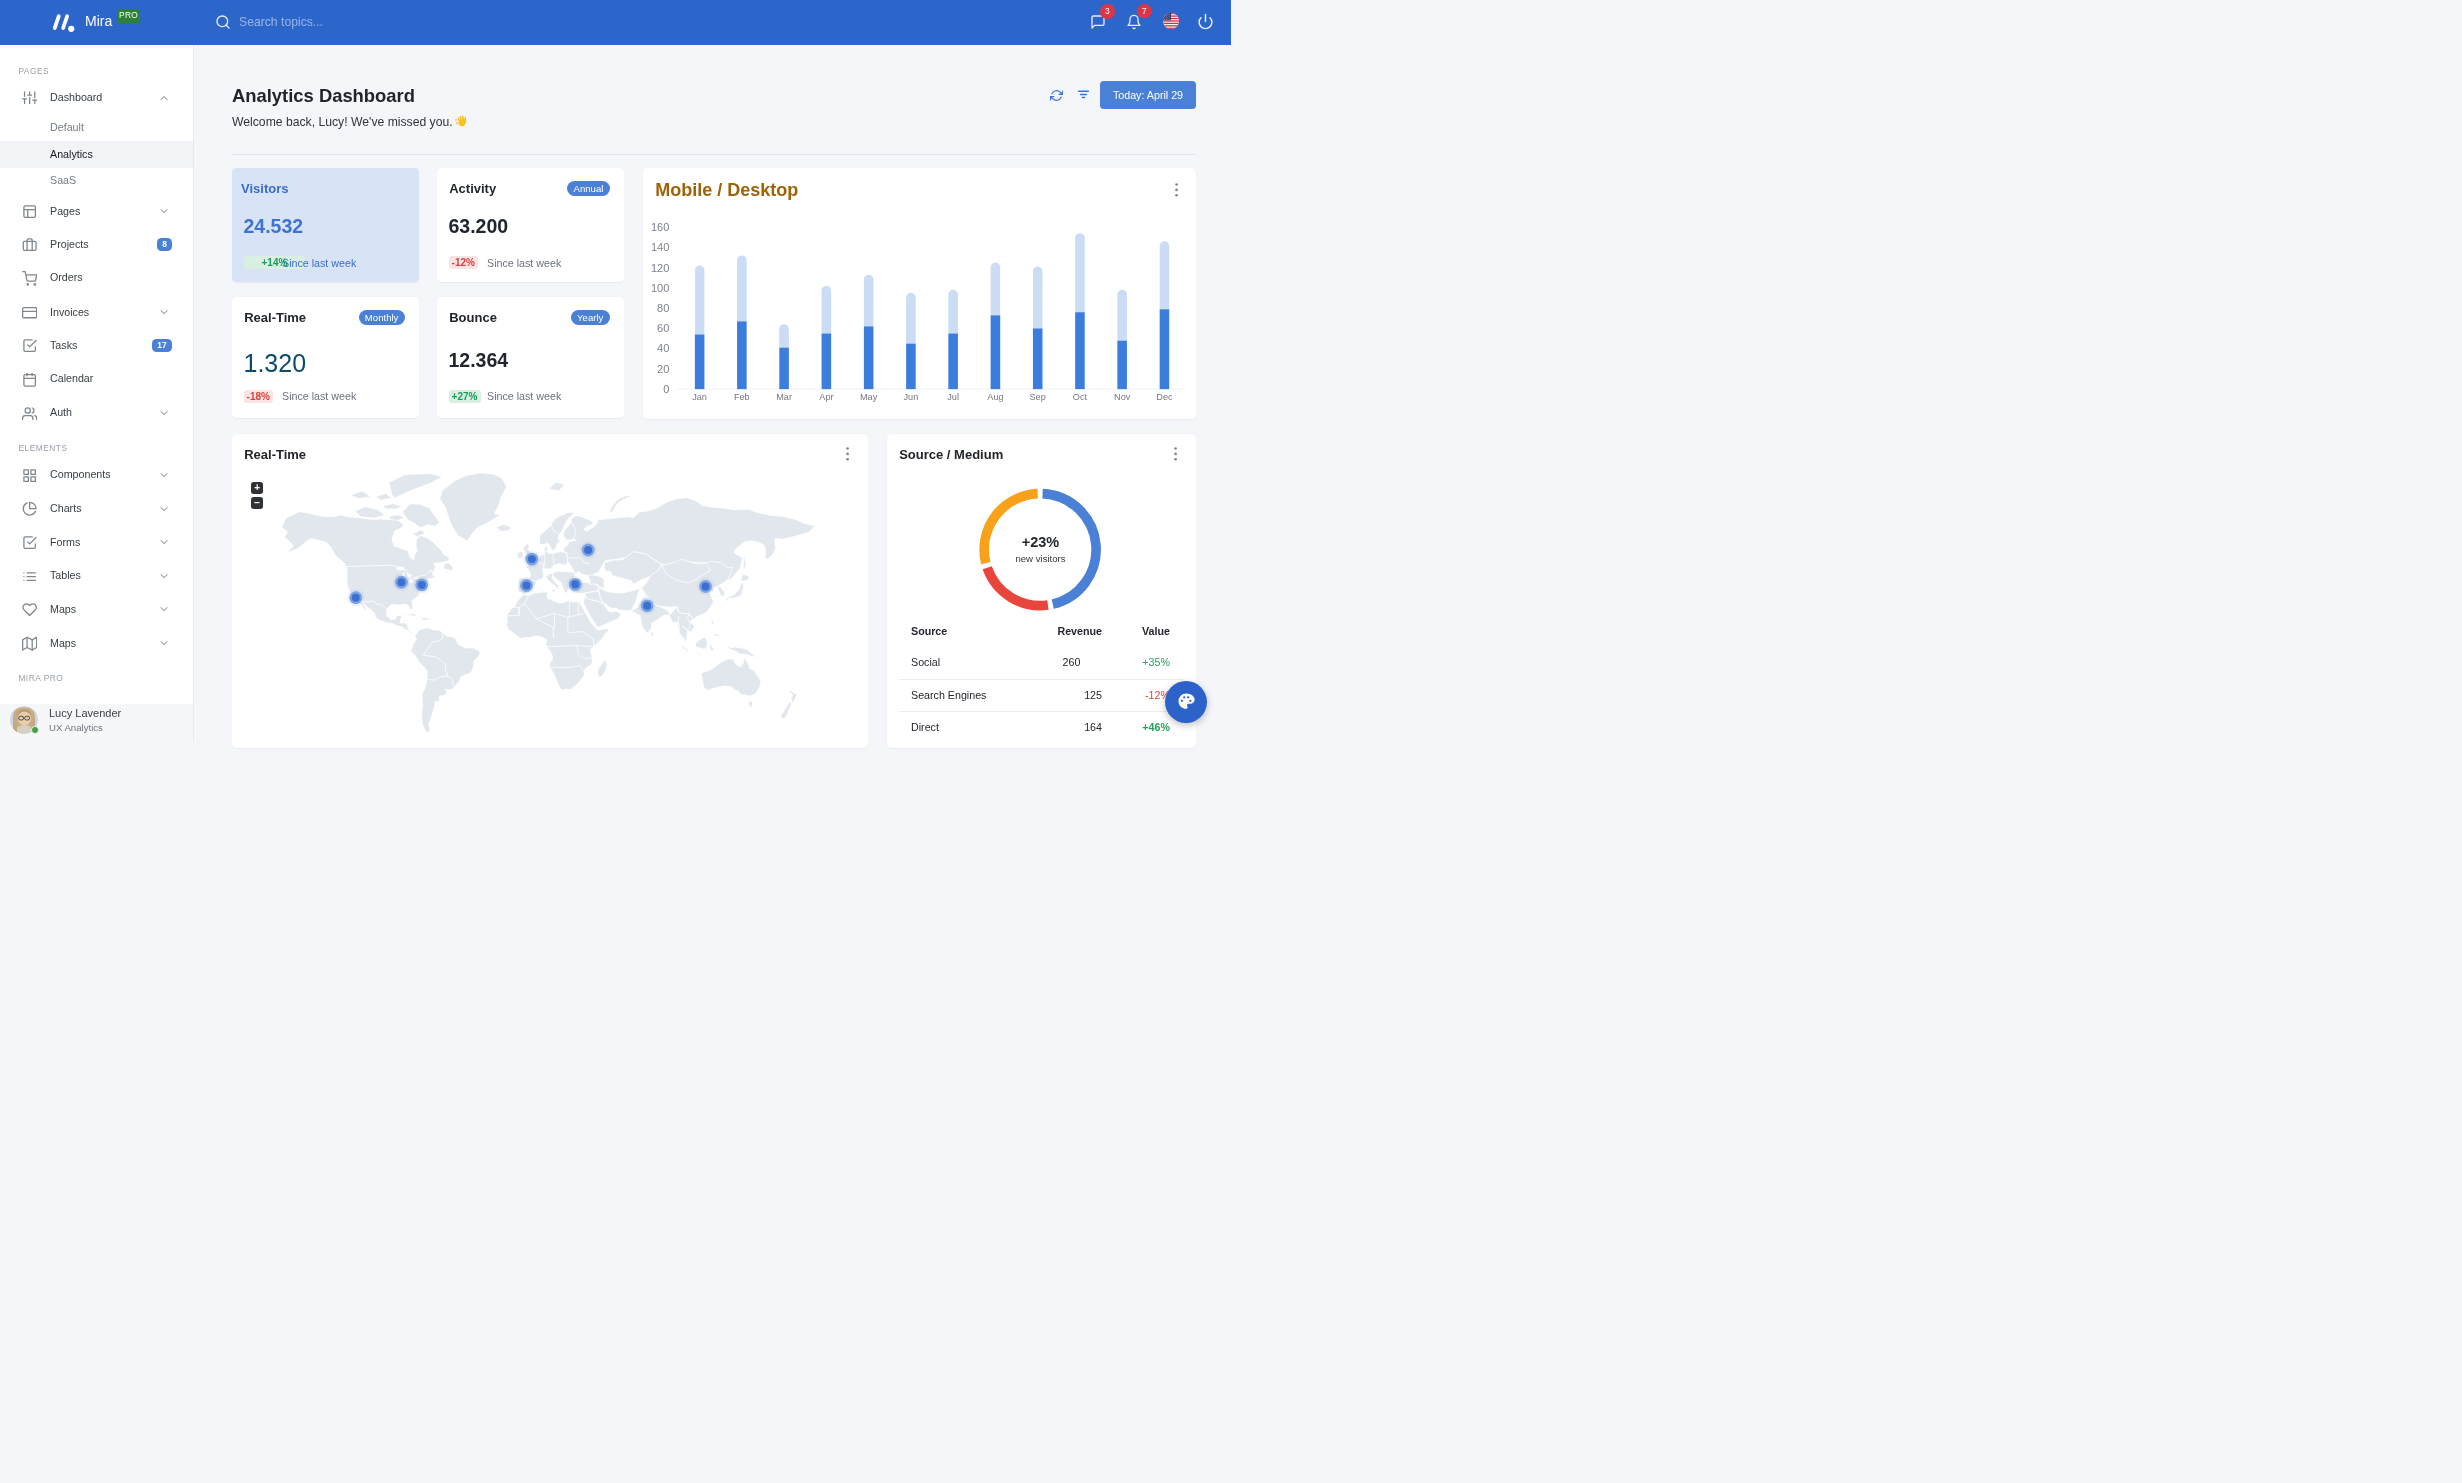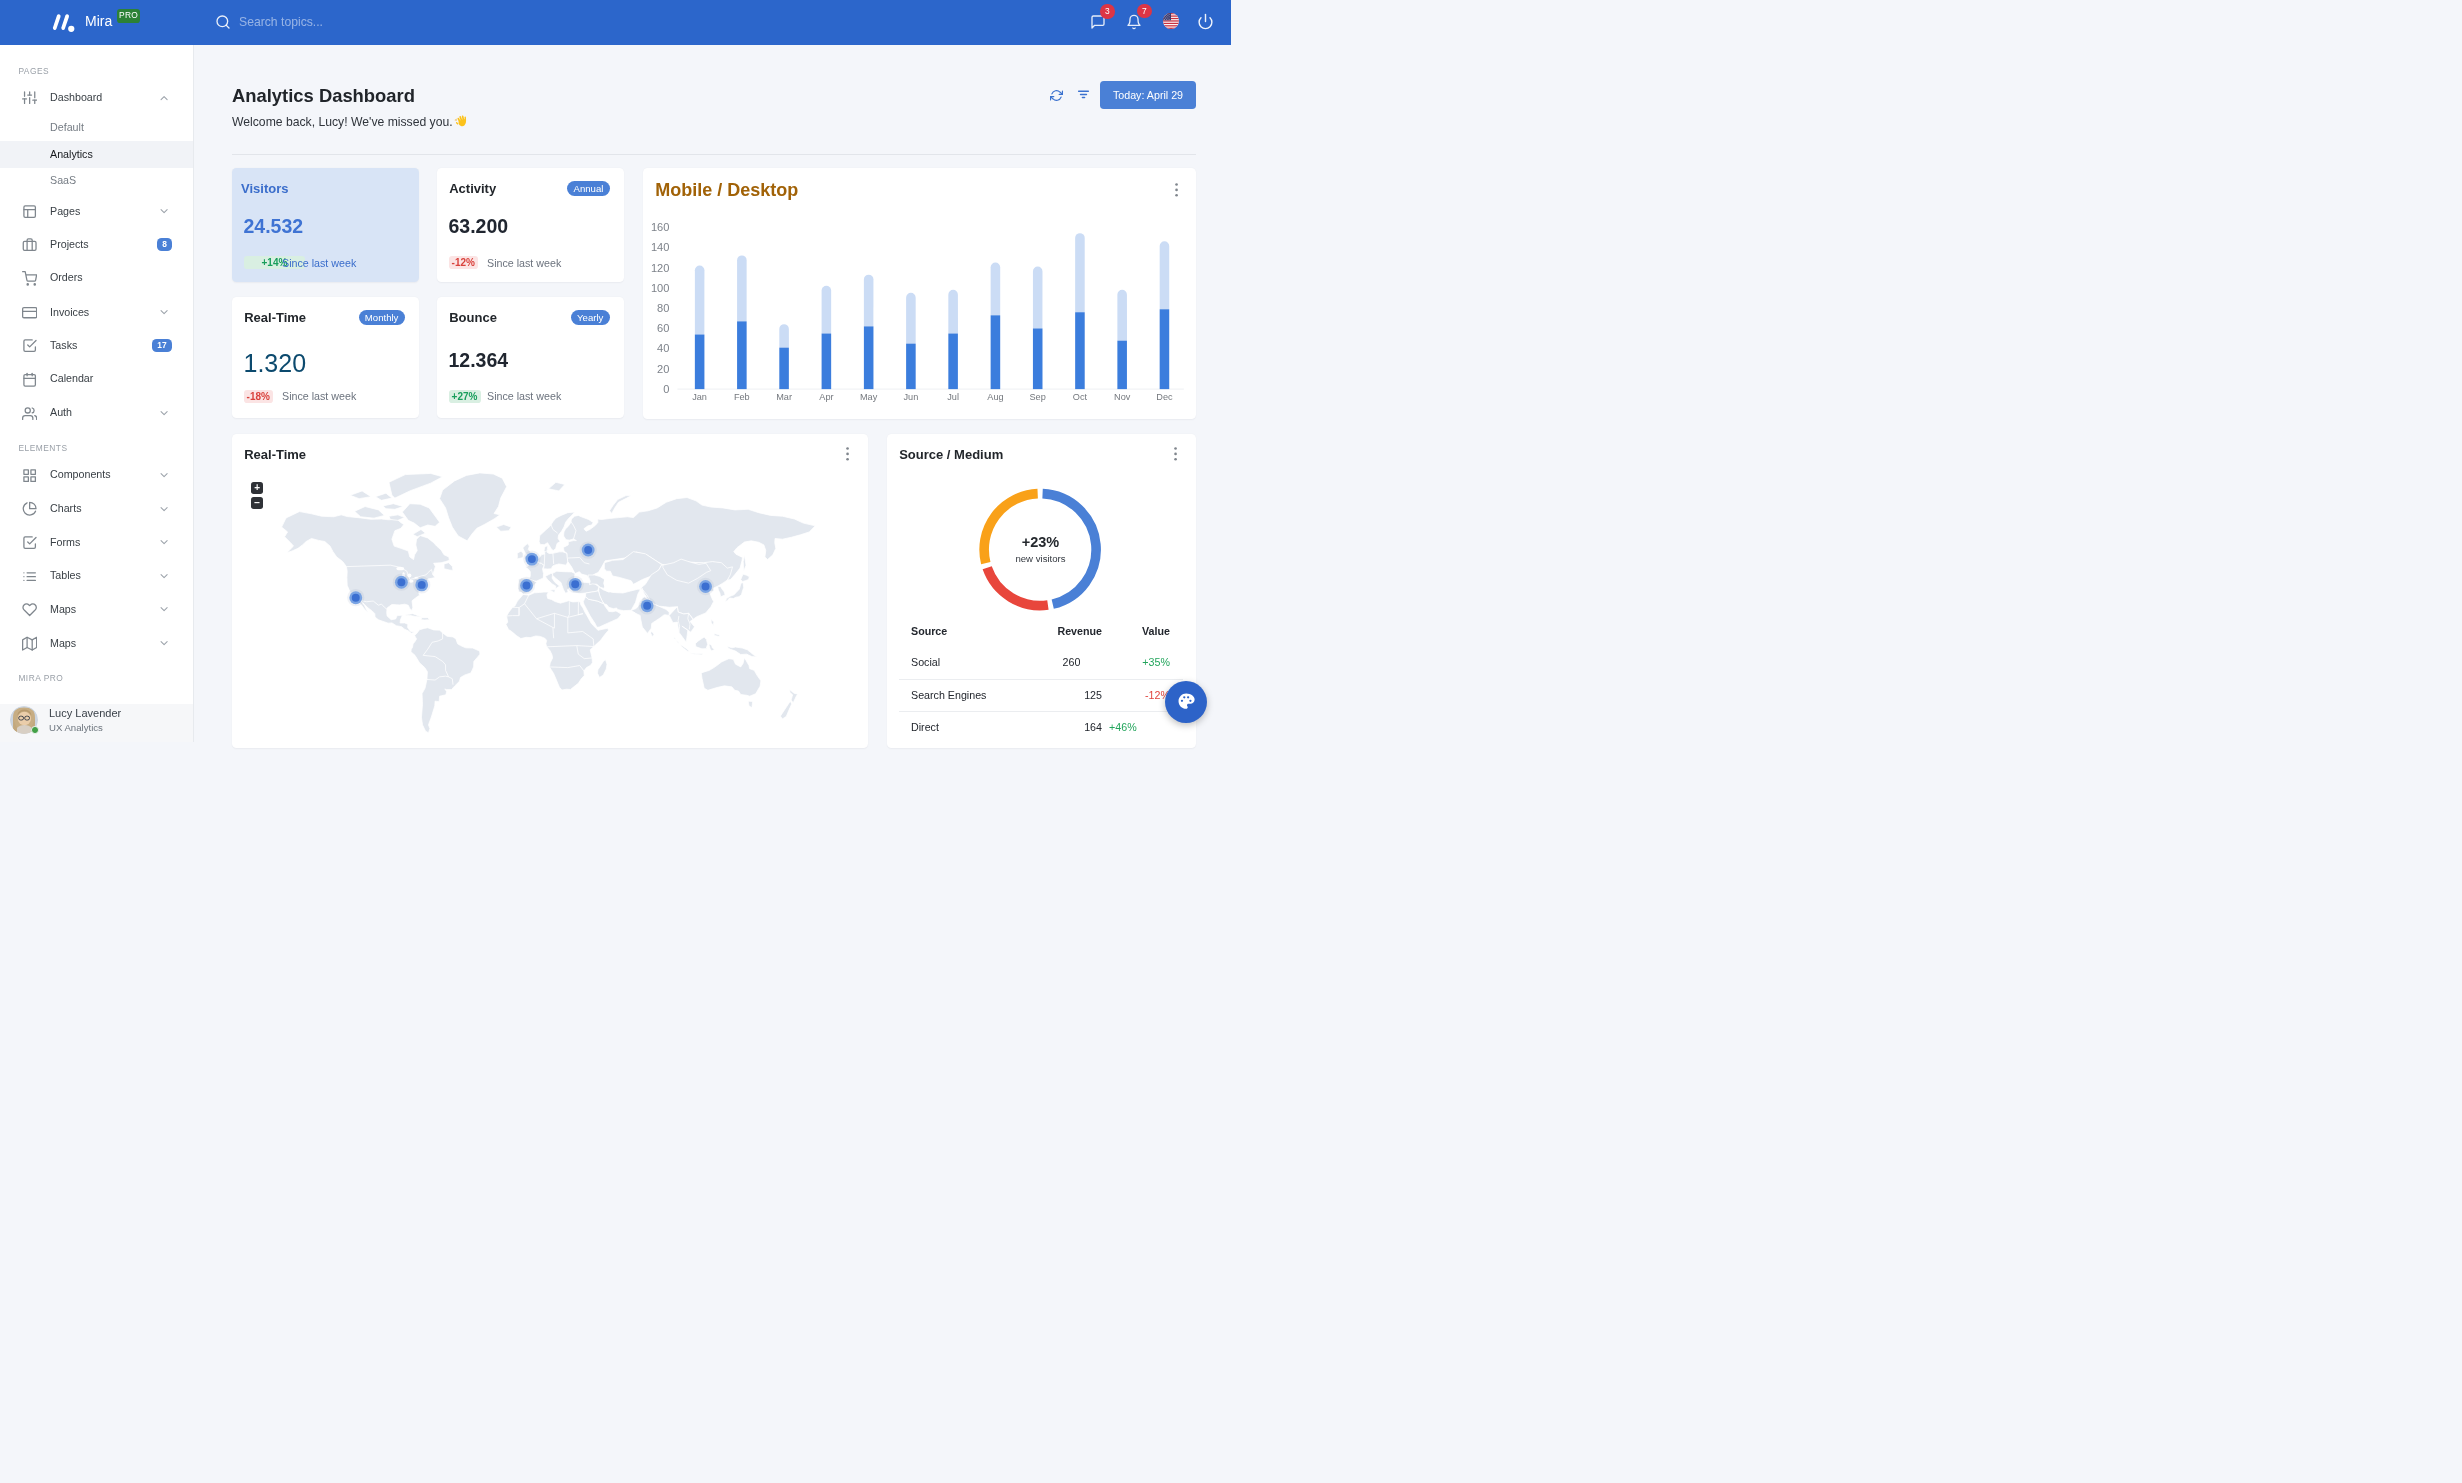--- a/index.html
+++ b/index.html
@@ -507,21 +507,21 @@
     <div class="abs" style="left:24px;top:222px;font-size:10.7px;font-weight:400;color:#23272e">Social</div>
     <div class="abs" style="left:154px;top:222px;width:61px;text-align:center;font-size:10.7px;font-weight:400;color:#23272e">260</div>
     <div class="abs" style="left:222px;top:222px;width:61px;text-align:right;font-size:10.7px;font-weight:400;color:#23a55c">+35%</div>
     <div class="abs" style="left:12.2px;top:245px;width:284px;height:0.8px;background:#ebedf0"></div>
     <div class="abs" style="left:24px;top:255px;font-size:10.7px;font-weight:400;color:#23272e">Search Engines</div>
     <div class="abs" style="left:154px;top:255px;width:61px;text-align:right;font-size:10.7px;font-weight:400;color:#23272e">125</div>
     <div class="abs" style="left:222px;top:255px;width:61px;text-align:right;font-size:10.7px;font-weight:400;color:#e0453e">-12%</div>
     <div class="abs" style="left:12.2px;top:277px;width:284px;height:0.8px;background:#ebedf0"></div>
     <div class="abs" style="left:24px;top:287px;font-size:10.7px;font-weight:400;color:#23272e">Direct</div>
     <div class="abs" style="left:154px;top:287px;width:61px;text-align:right;font-size:10.7px;font-weight:400;color:#23272e">164</div>
-    <div class="abs" style="left:222px;top:287px;width:61px;font-size:10.7px;font-weight:400;color:#23a55c">+46%</div>
+    <div class="abs" style="left:222px;top:287px;width:61px;text-align:right;font-size:10.7px;font-weight:700;color:#23a55c">+46%</div>
   </div>
 <div class="abs" style="left:1165px;top:681px;width:42px;height:42px;border-radius:50%;background:#2d63c8;box-shadow:0 2.3px 7.6px rgba(0,0,0,.25)"></div>
 <div class="abs" style="left:1177px;top:692px"><svg width="18.4" height="18.4" viewBox="0 0 24 24" fill="#ffffff">
 <path d="M12 2C6.5 2 2 6.5 2 12s4.5 10 10 10c1.1 0 2-.9 2-2 0-.5-.2-1-.5-1.3-.3-.4-.5-.8-.5-1.3 0-1.1.9-2 2-2h2.4c3.1 0 5.6-2.5 5.6-5.6C23 5.8 18.1 2 12 2z"></path>
 <circle cx="6.5" cy="11.5" r="1.5" fill="#2d63c8"></circle>
       <circle cx="9.5" cy="7" r="1.5" fill="#2d63c8"></circle>
 <circle cx="14.5" cy="7" r="1.5" fill="#2d63c8"></circle>
       <circle cx="17.5" cy="11.5" r="1.5" fill="#2d63c8"></circle>
     </svg></div>
 

